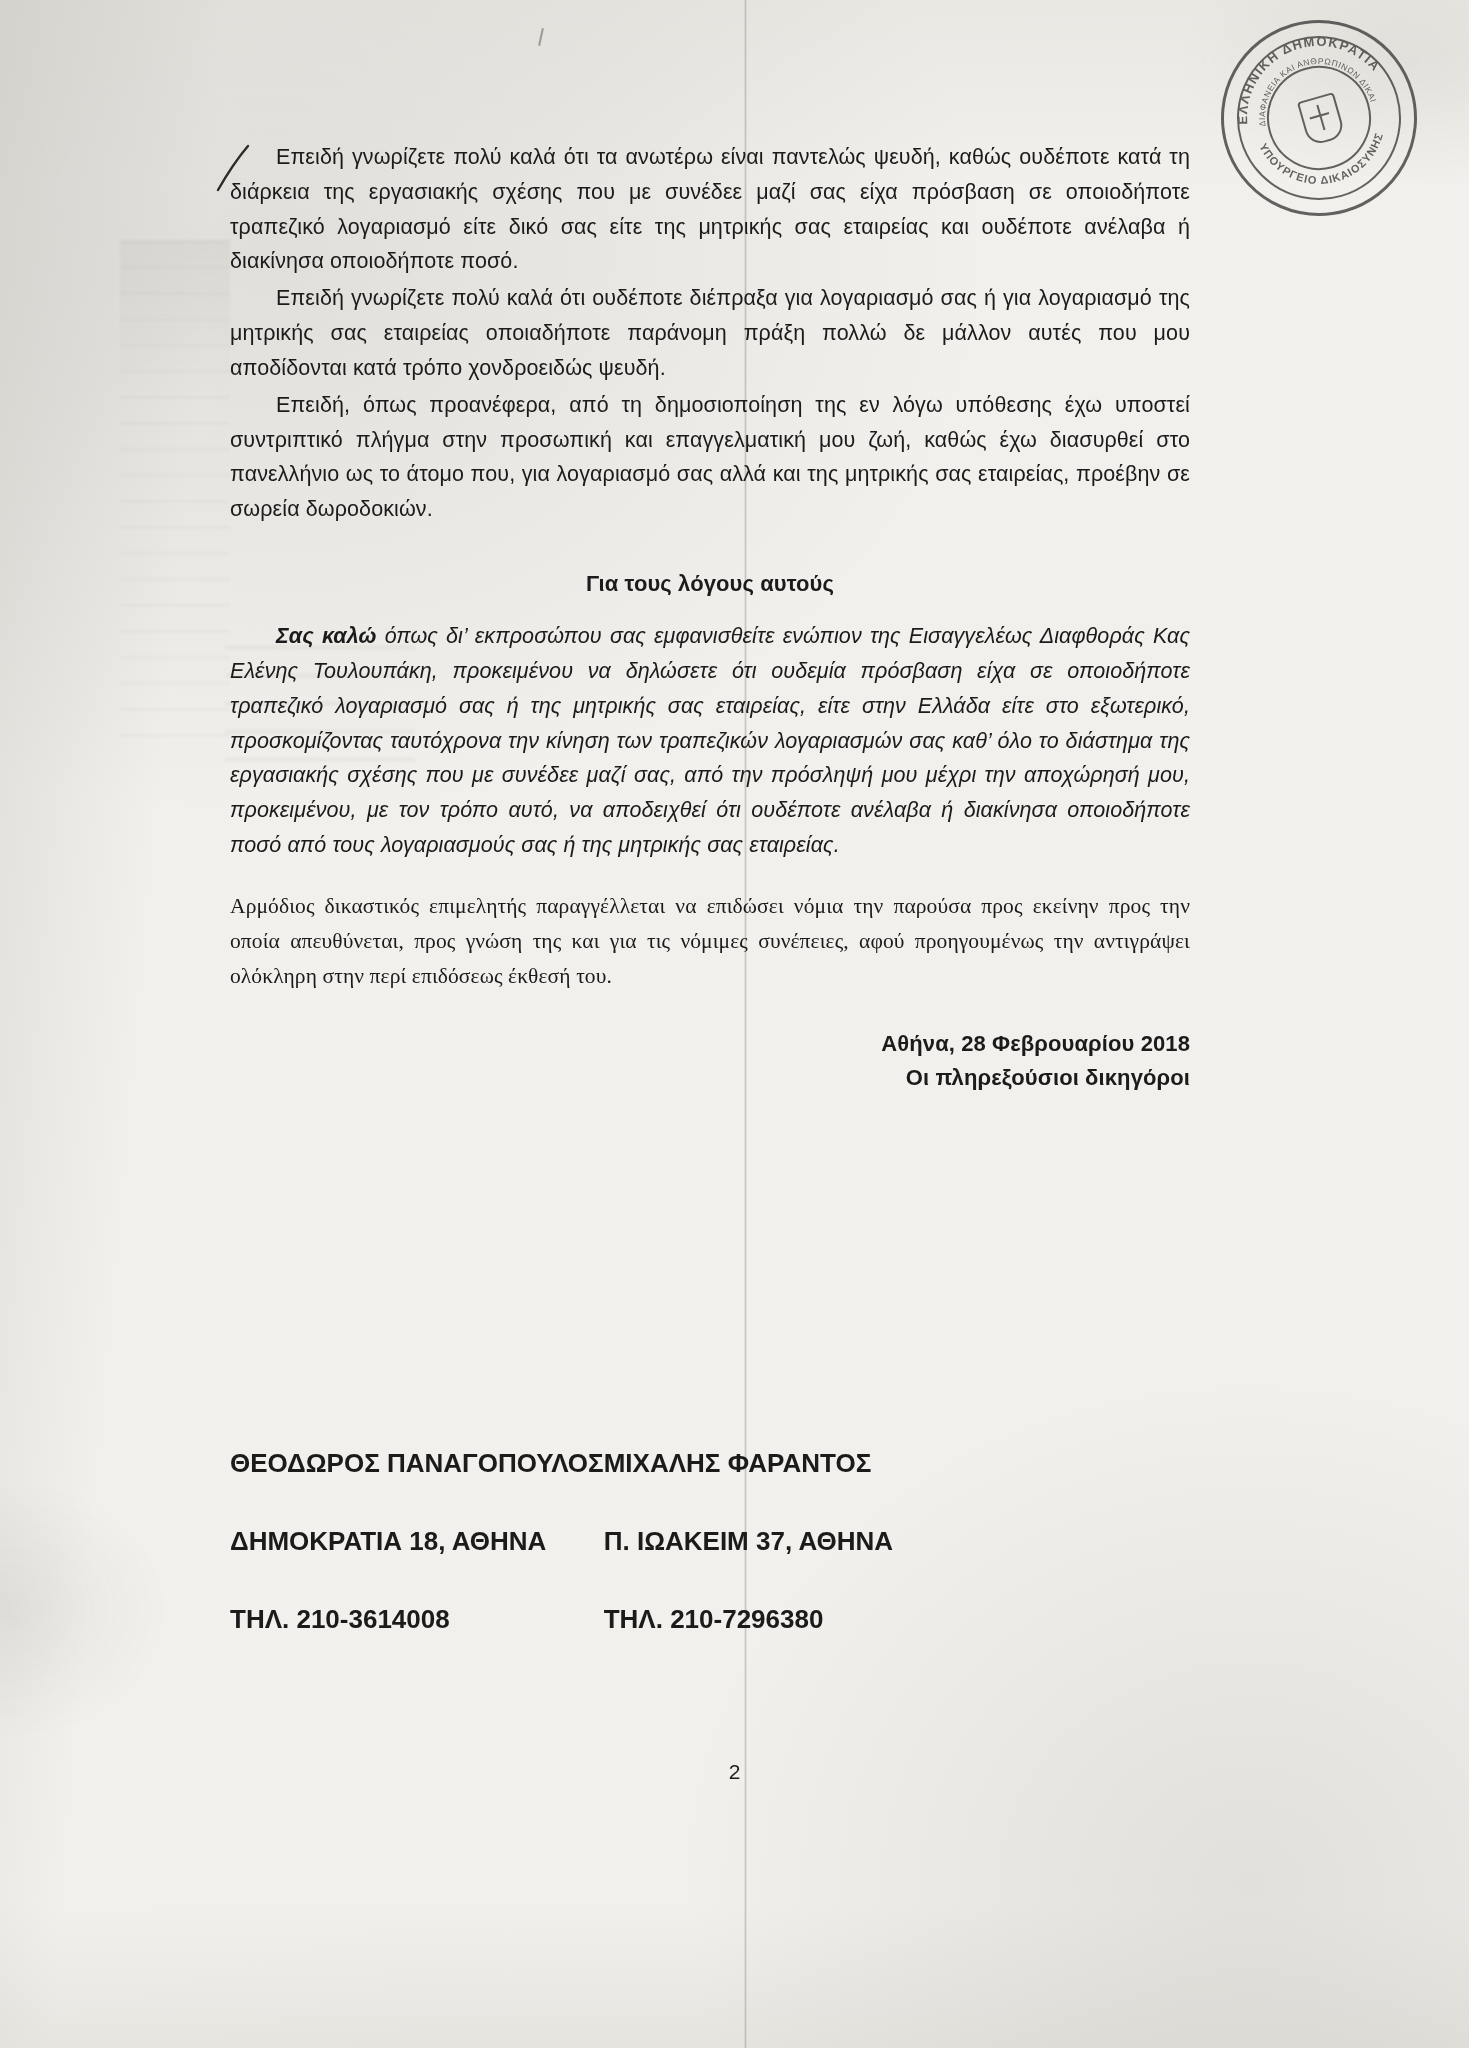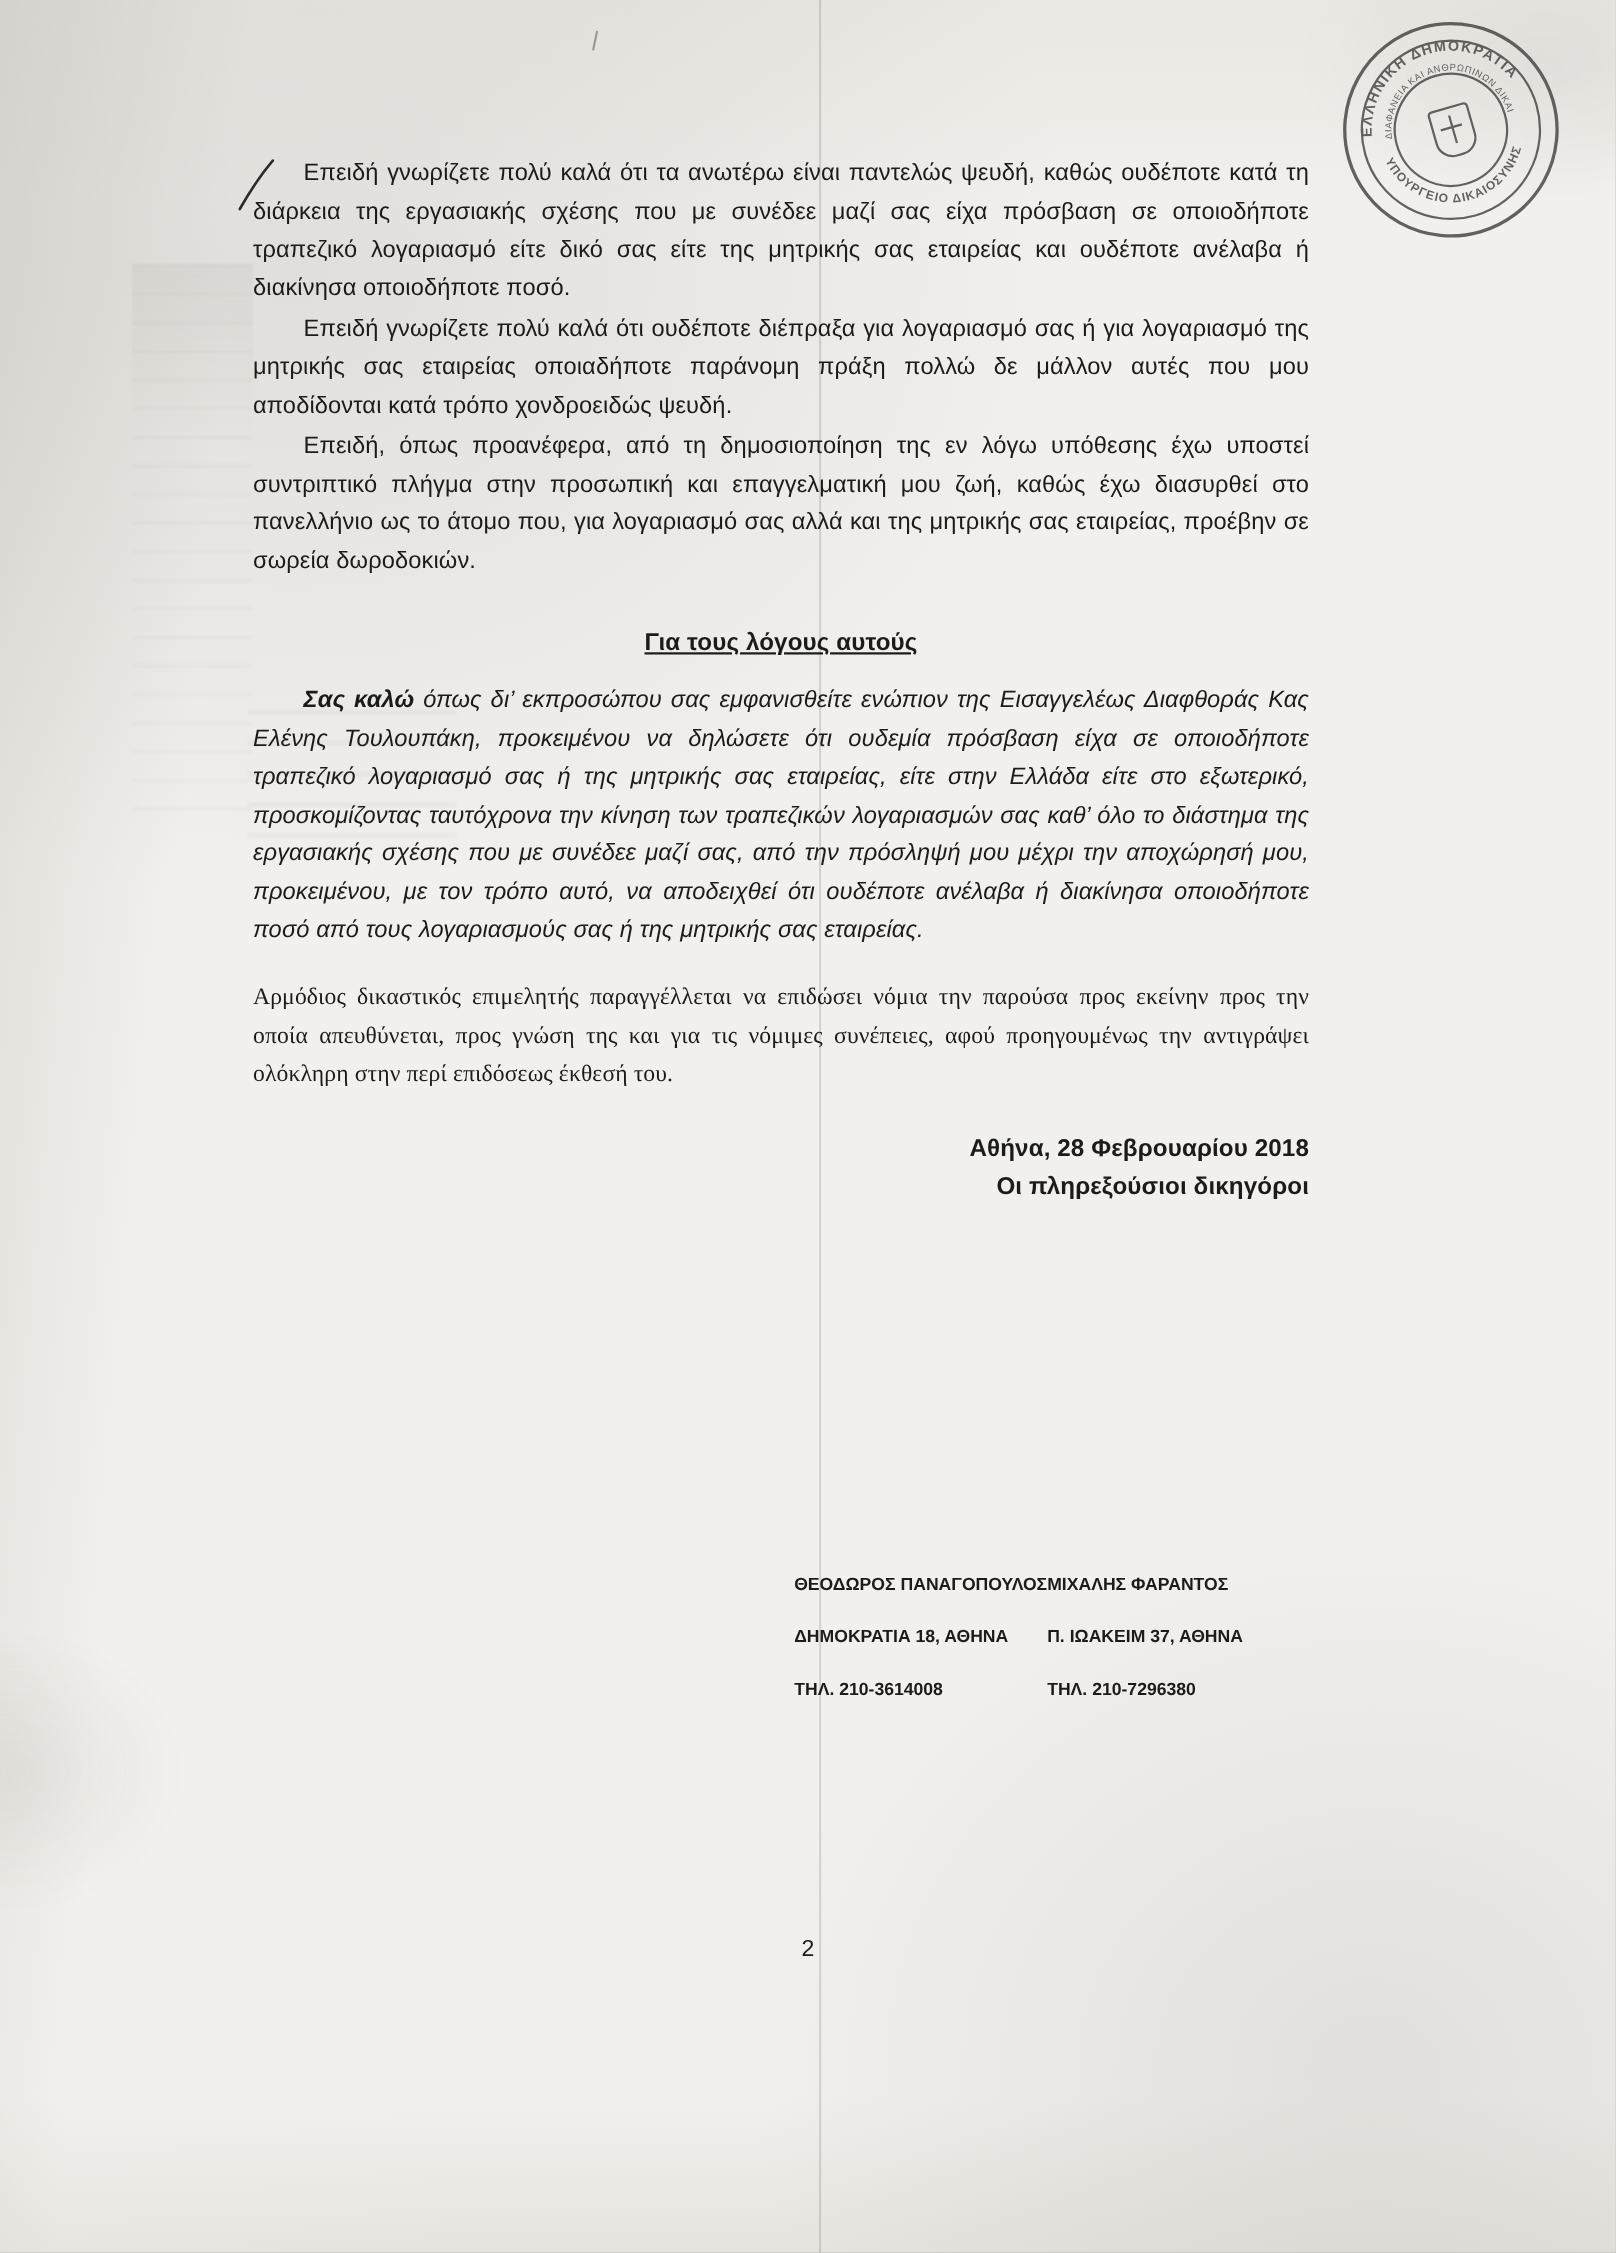--- a/index.html
+++ b/index.html
@@ -85,41 +85,41 @@
   .para.gap { margin-top: 26px; font-family: Liberation Serif, serif; }
   .b { font-weight: bold; }
 
   .center-block {
     margin: 40px 0 0 0;
     text-align: center;
     font-weight: bold;
     font-size: 22px;
     line-height: 1.5;
   }
-  .center-block .l2 { display: block; text-decoration: underline; }
+  .center-block .l2 { display: block; }
 
   .call-para { margin-top: 19px; font-style: italic; }
 
   .sign-block {
     margin-top: 34px;
     text-align: right;
     font-weight: bold;
     font-size: 22px;
     line-height: 1.55;
   }
 
   .lawyers {
     position: absolute;
     left: 230px;
     top: 1405px;
     width: 1010px;
     display: flex;
-    justify-content: flex-end;
+    justify-content: flex-start;
     font-weight: bold;
-    font-size: 16px;
+    font-size: 26px;
     line-height: 1.5;
   }
   .lawyer { white-space: pre-line; }
   .lawyer.right { text-align: left; margin-right: 110px; }
 
   .page-number {
     position: absolute;
     left: 0;
     right: 0;
     top: 1760px;

